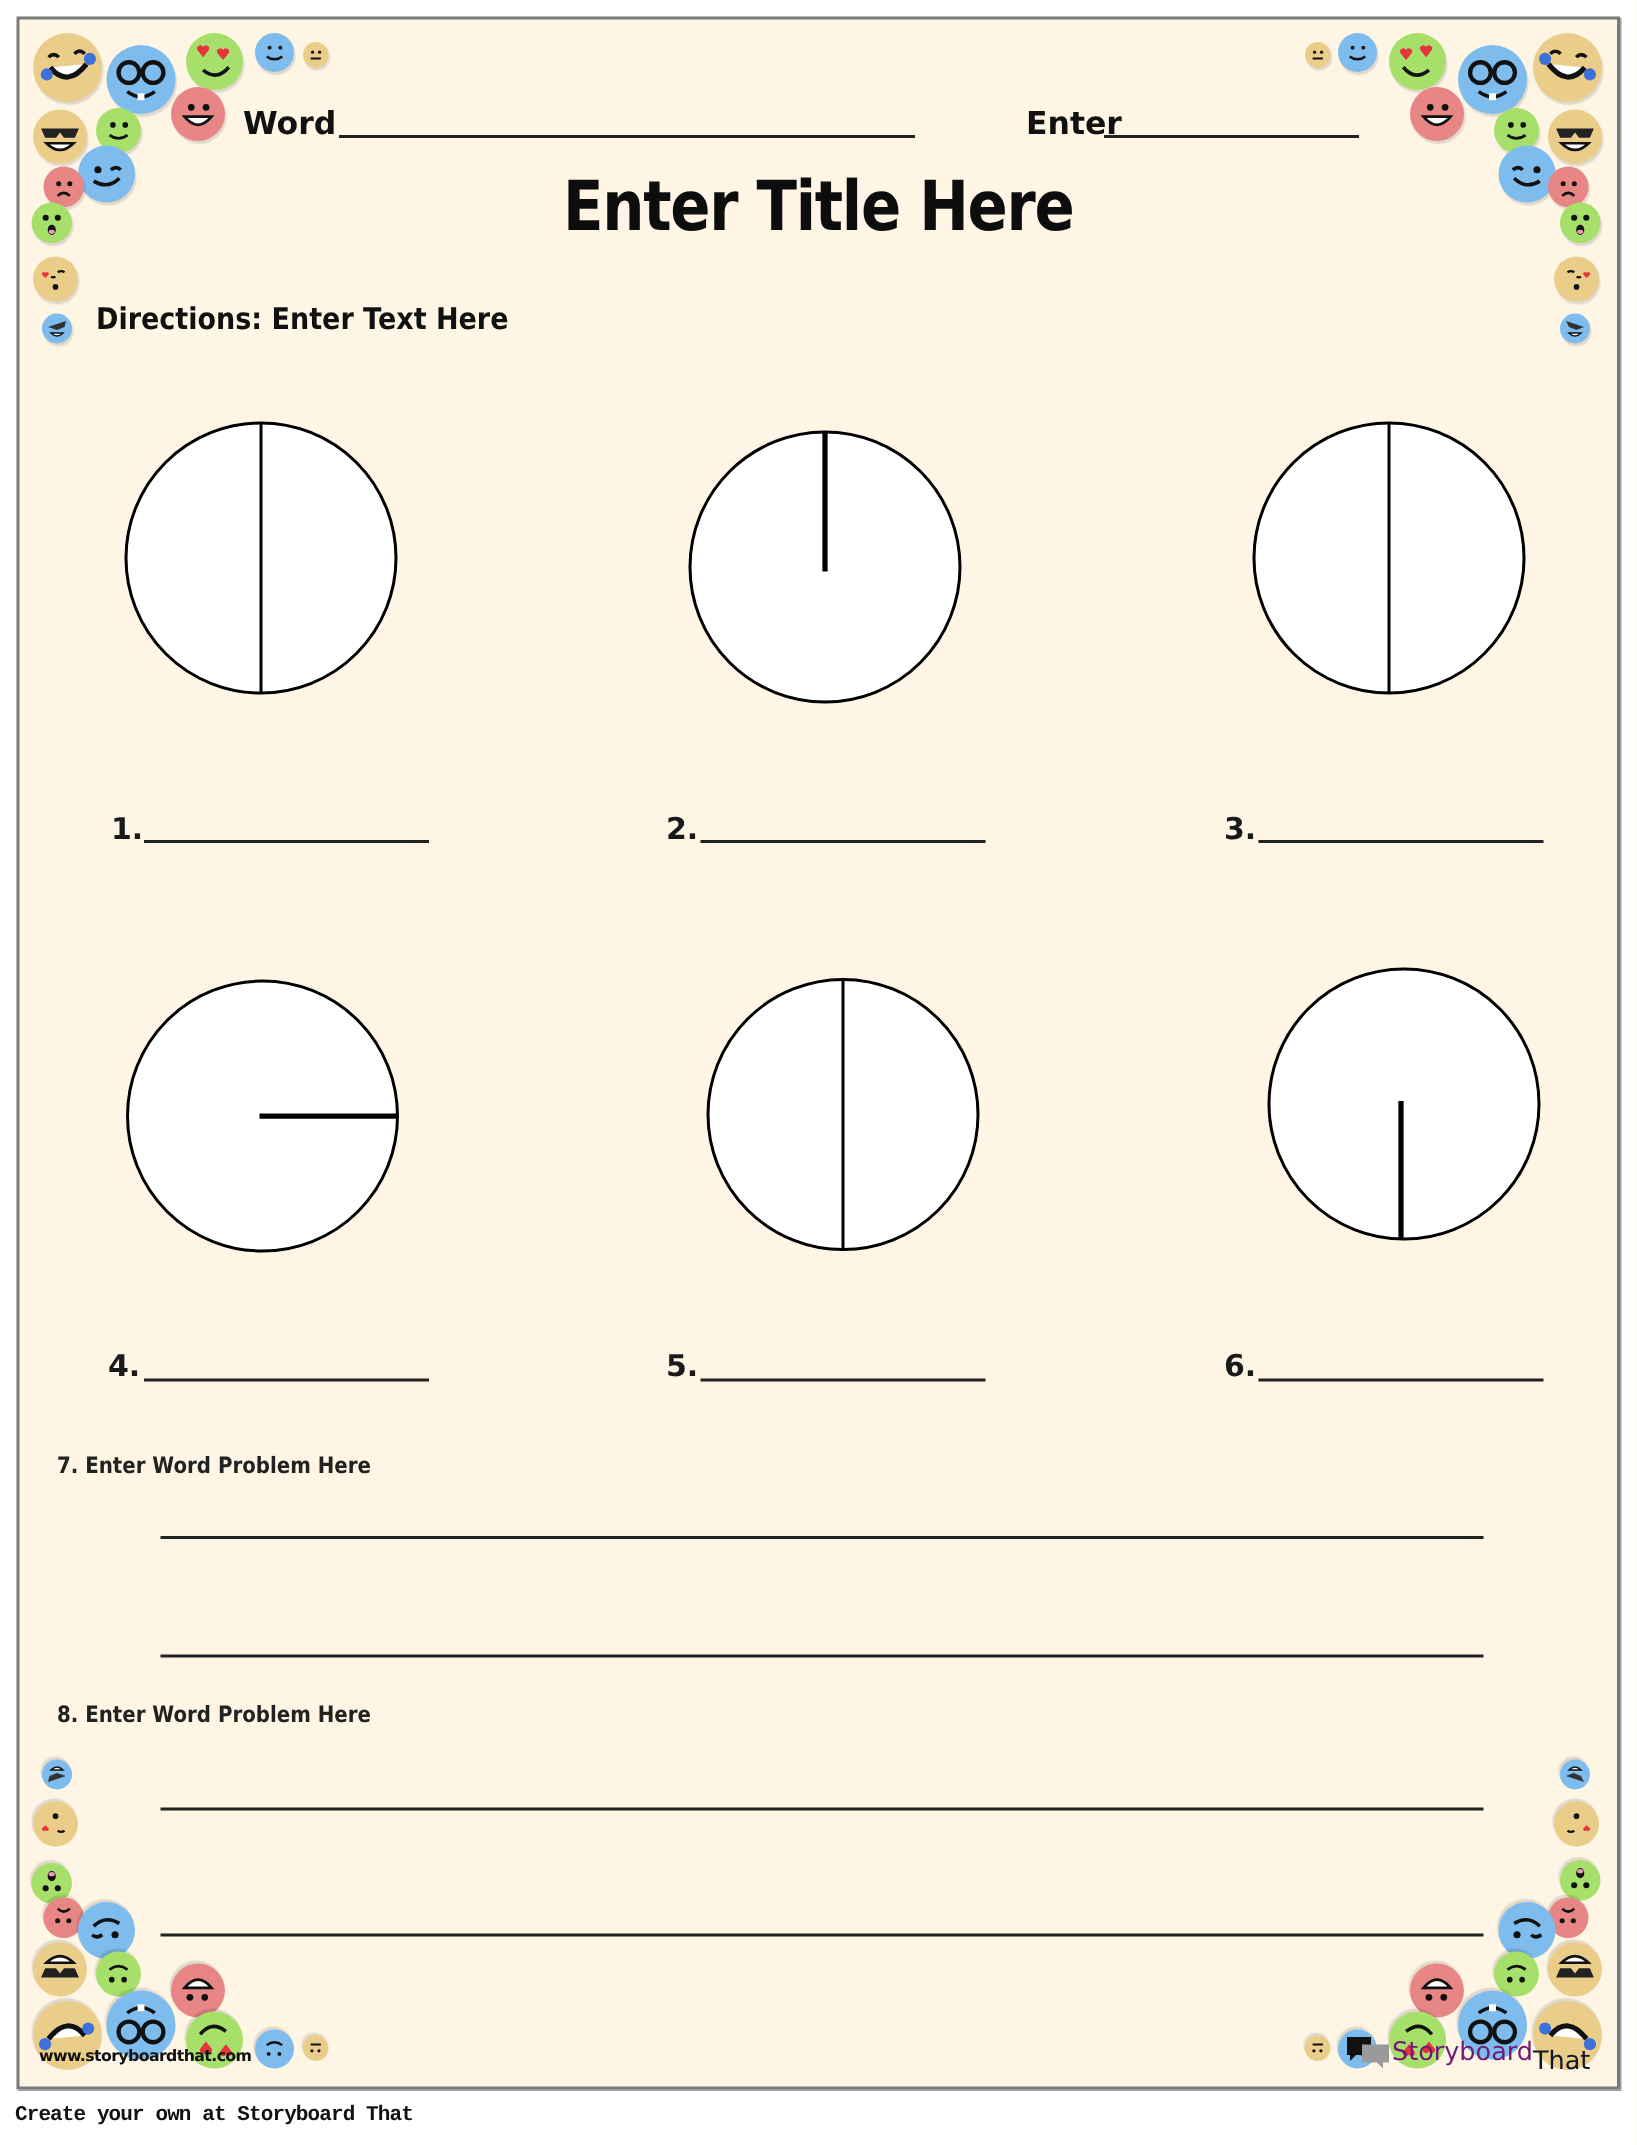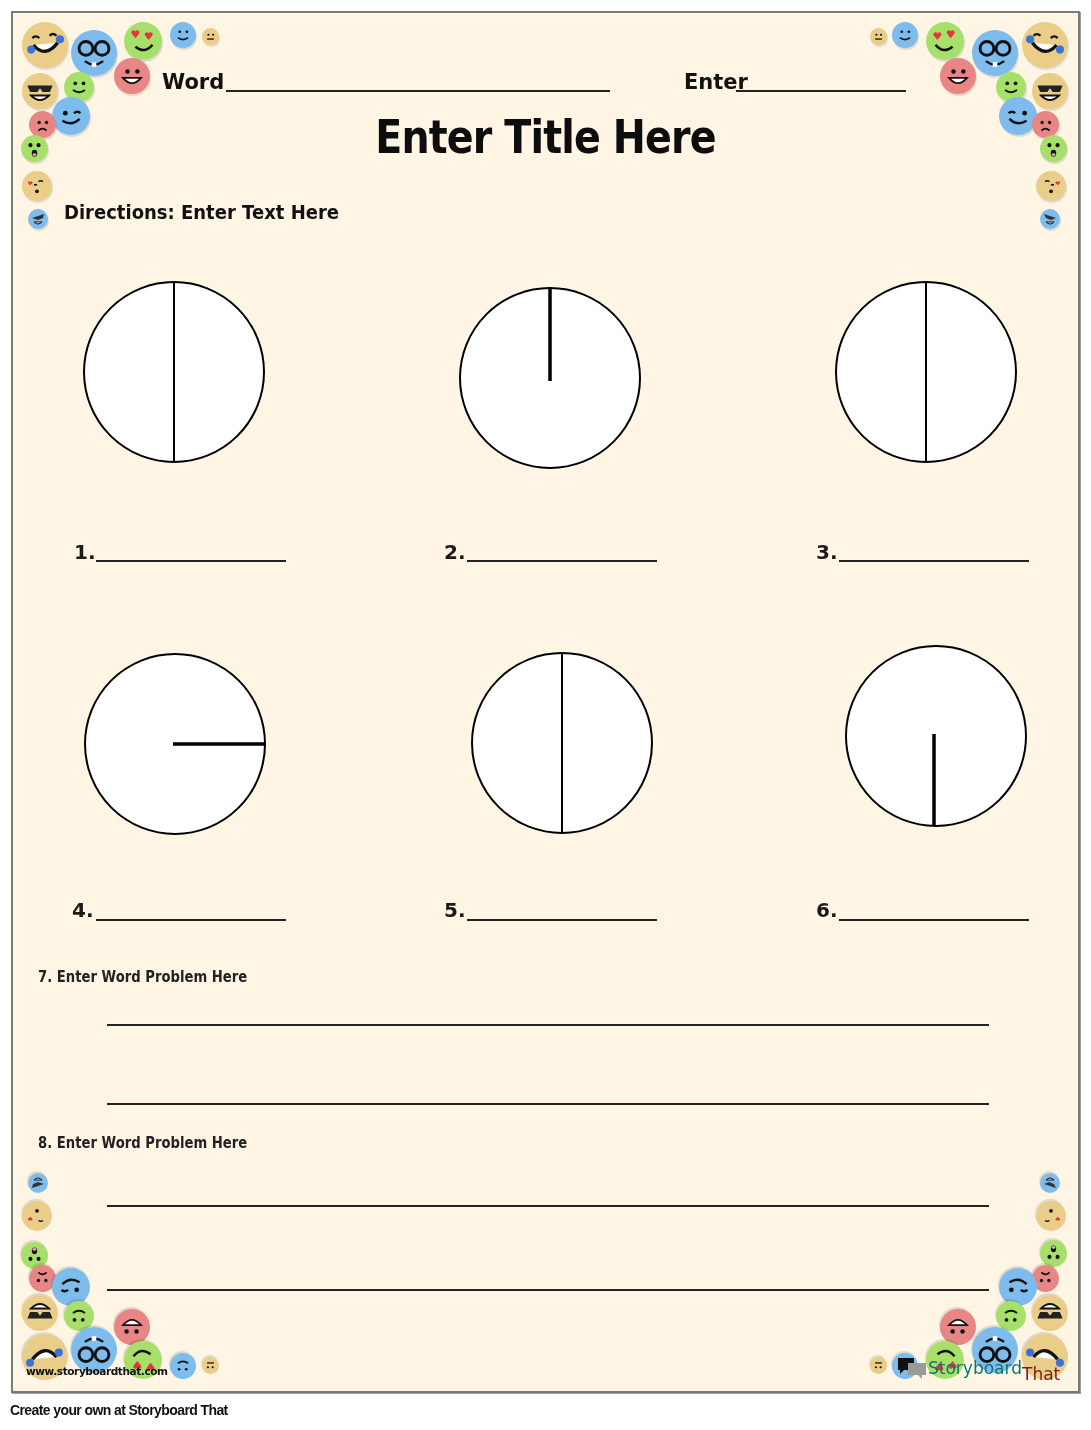--- a/index.html
+++ b/index.html
@@ -7,21 +7,21 @@
   .page{position:absolute;left:11px;top:11px;width:1065px;height:1378px;background:#fef5e5;border:2px solid #7a7a7a;box-shadow:1px 1px 0 #a0a0a0;}
   .abs{position:absolute;}
   .lbl{font-family:"DejaVu Sans",sans-serif;font-weight:bold;color:#111;}
   .line{position:absolute;border-bottom:2px solid #222;height:0;}
   .title{position:absolute;left:0;width:1091px;top:110px;text-align:center;font-family:"DejaVu Sans",sans-serif;font-weight:bold;font-size:46px;letter-spacing:-1px;color:#0d0d0d;transform:scaleX(0.86);}
   .dir{left:64px;top:200px;font-size:20px;transform-origin:left;transform:scaleX(0.9);}
   .num{font-size:20px;font-family:"DejaVu Sans",sans-serif;font-weight:bold;color:#1a1a1a;}
   .wp{font-size:15px;font-family:"DejaVu Sans",sans-serif;font-weight:bold;color:#222;transform-origin:left;transform:scaleX(0.88);}
   .emoji{position:absolute;border-radius:50%;box-shadow:1px 2px 1px rgba(0,0,0,0.12);}
   .emoji svg{width:100%;height:100%;display:block;}
-  .footer{position:absolute;left:10px;top:1402px;font-family:Liberation Sans, sans-serif;font-weight:bold;font-size:14px;color:#111;letter-spacing:-0.6px;}
+  .footer{position:absolute;left:10px;top:1402px;font-family:Liberation Mono, monospace;font-weight:bold;font-size:14px;color:#111;letter-spacing:-0.6px;}
   .wm-url{position:absolute;left:26px;top:1365px;font-family:"DejaVu Sans",sans-serif;font-weight:bold;font-size:10.5px;color:#111;letter-spacing:-0.4px;}
   .wm-logo{position:absolute;left:896px;top:1352px;display:flex;align-items:center;font-family:"DejaVu Sans",sans-serif;font-size:17px;}
 </style>
 </head>
 <body>
 
 <div class="page"></div>
 
 <span class="abs lbl" style="left:162px;top:70px;font-size:21px;">Word</span>
 <div class="line" style="left:226px;top:90px;width:384px;"></div>
@@ -444,17 +444,17 @@
       <path d="M12 26 h16" stroke="#111" stroke-width="3"></path>
     </svg>
   </div>
 
 <span class="wm-url">www.storyboardthat.com</span>
 <div class="wm-logo">
   <svg width="32" height="24" viewBox="0 0 32 24">
     <path d="M2 2 h16 v12 h-10 l-4 4 v-4 h-2z" fill="#111"></path>
     <path d="M12 7 h18 v12 h-4 v4 l-4 -4 h-10z" fill="#9a9a9a"></path>
   </svg>
-  <span style="color:#0f766e;">Storyboard</span>
-    <span style="color:#7f1d1d;margin-top:12px;">That</span>
+  <span style="color:#701a75;">Storyboard</span>
+    <span style="color:#0f172a;margin-top:12px;">That</span>
 </div>
 
 <span class="footer">Create your own at Storyboard That</span>
 
 </body></html>

